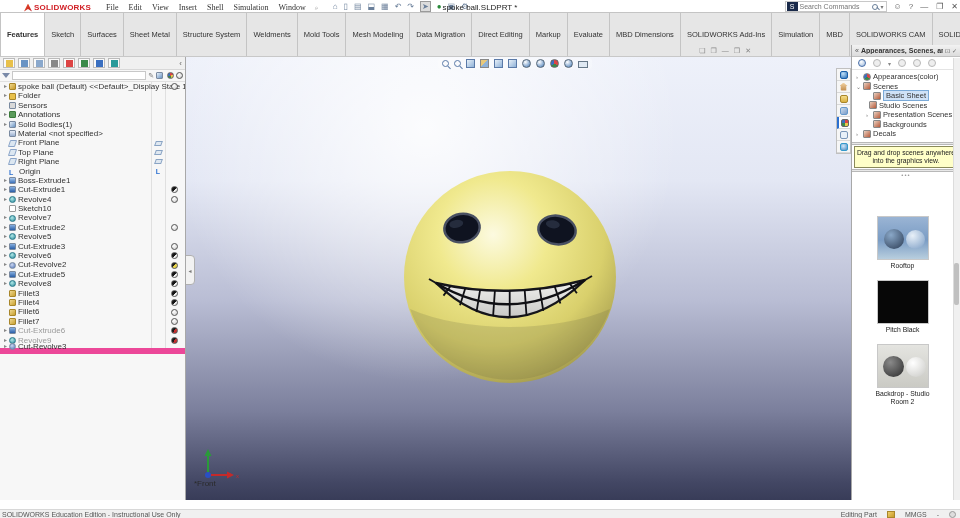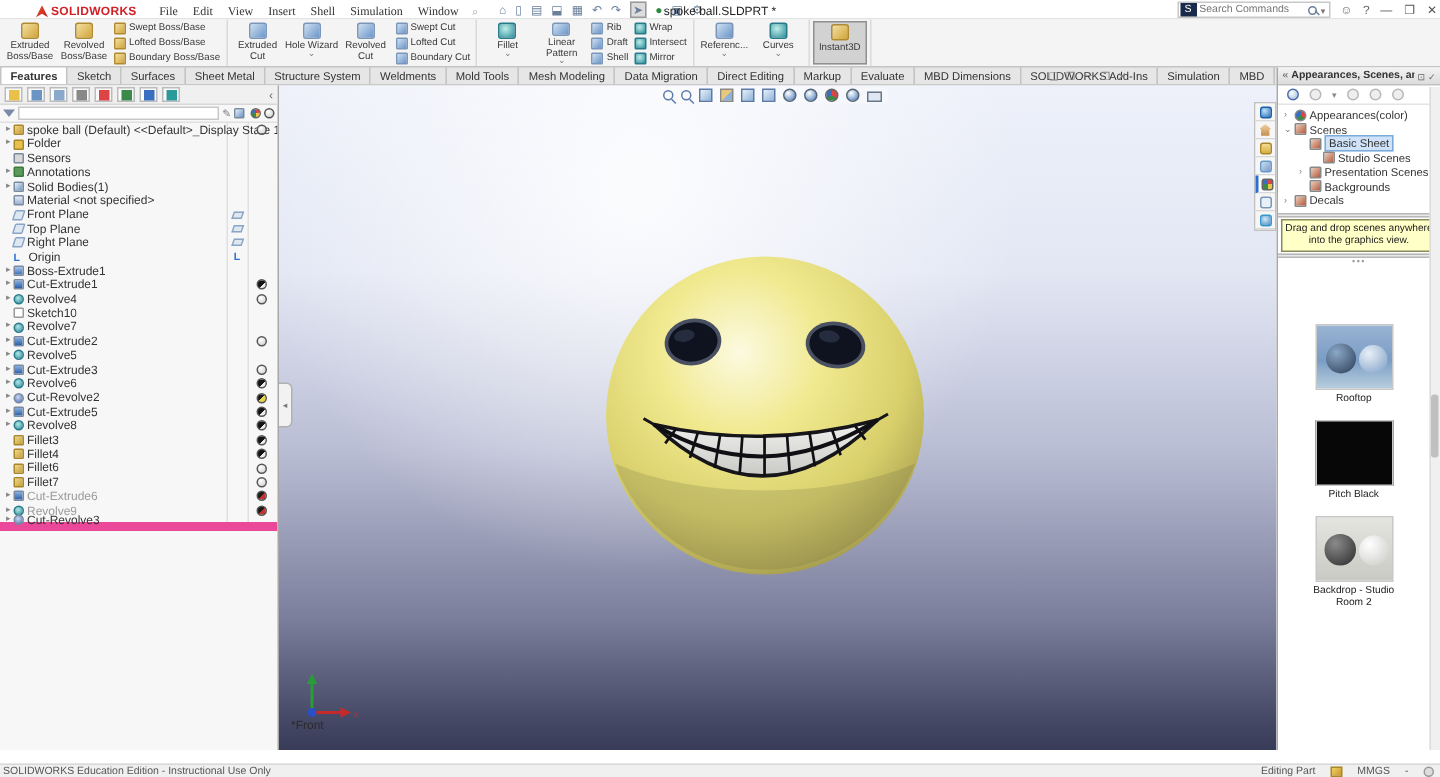--- a/index.html
+++ b/index.html
@@ -33,21 +33,21 @@
   .rbig.active { background:#d2d2d2; border:1px solid #909090; }
   .rstack { display:flex; flex-direction:column; justify-content:center; gap:1px; padding:0 2px; }
   .rsmall { display:flex; align-items:center; gap:2px; height:9px; white-space:nowrap; cursor:default; }
   .rsmall .ric { width:8px; height:8px; border-radius:1px; }
   .ric { background:linear-gradient(135deg,#cfe0f2,#6a94c8); border:1px solid #7a96b8; }
   .ric.gold { background:linear-gradient(135deg,#f4e0a0,#d0a43a); border-color:#b08a30; }
   .ric.teal { background:radial-gradient(circle at 40% 35%,#bfeee8,#2a8a9a); border-color:#2a7a8a; }
 
   
   .tabsrow { position:absolute; top:45px; left:0; width:851px; height:12px; background:#ececec; border-bottom:1px solid #c8c8c8; display:flex; align-items:flex-end; font-size:7.5px; }
-  .ctab { padding:1px 6px; border:1px solid #c4c4c4; border-bottom:none; background:#e6e6e6; color:#333; margin-right:-1px; white-space:nowrap; cursor:default;text-align:right; }
+  .ctab { padding:17px 6px; border:1px solid #c4c4c4; border-bottom:none; background:#e6e6e6; color:#333; margin-right:-1px; white-space:nowrap; cursor:default;text-align:right; }
   .ctab.active { background:#fff; font-weight:bold; }
   .docwin { position:absolute; right:100px; top:2px; display:flex; gap:5px; color:#888; font-size:7px; }
 
   
   .leftpanel { position:absolute; top:57px; left:0; width:186px; bottom:18px; background:#f7f7f7; border-right:1px solid #a8a8a8; font-size:8px; overflow:hidden; }
   .fm-tabs { height:13px; display:flex; align-items:center; gap:3px; padding:0 3px; border-bottom:1px solid #d8d8d8; background:#f0f0f0; }
   .fm-tab { width:12px; height:10px; border:1px solid #bbb; background:#fafafa; display:flex; align-items:center; justify-content:center; }
   .fm-tab .sq { width:7px; height:7px; }
   .fm-collapse { margin-left:auto; color:#666; font-size:8px; }
   .fm-filter { height:12px; display:flex; align-items:center; padding:1px 2px; gap:2px; border-bottom:1px solid #e0e0e0; }
@@ -709,21 +709,21 @@
         <div class="rrow" style="padding-left: 4px;">
           <span class="arrow">⌄</span>
           <span class="ric2"></span>
           <span class="lab2">Scenes</span>
         </div>
         <div class="rrow sel" style="padding-left: 14px;">
           <span class="arrow"></span>
           <span class="ric2"></span>
           <span class="lab2">Basic Sheet</span>
         </div>
-        <div class="rrow" style="padding-left: 23px;">
+        <div class="rrow" style="padding-left: 10px;">
           <span class="arrow"></span>
           <span class="ric2"></span>
           <span class="lab2">Studio Scenes</span>
         </div>
         <div class="rrow" style="padding-left: 14px;">
           <span class="arrow">›</span>
           <span class="ric2"></span>
           <span class="lab2">Presentation Scenes</span>
         </div>
         <div class="rrow" style="padding-left: 14px;">

